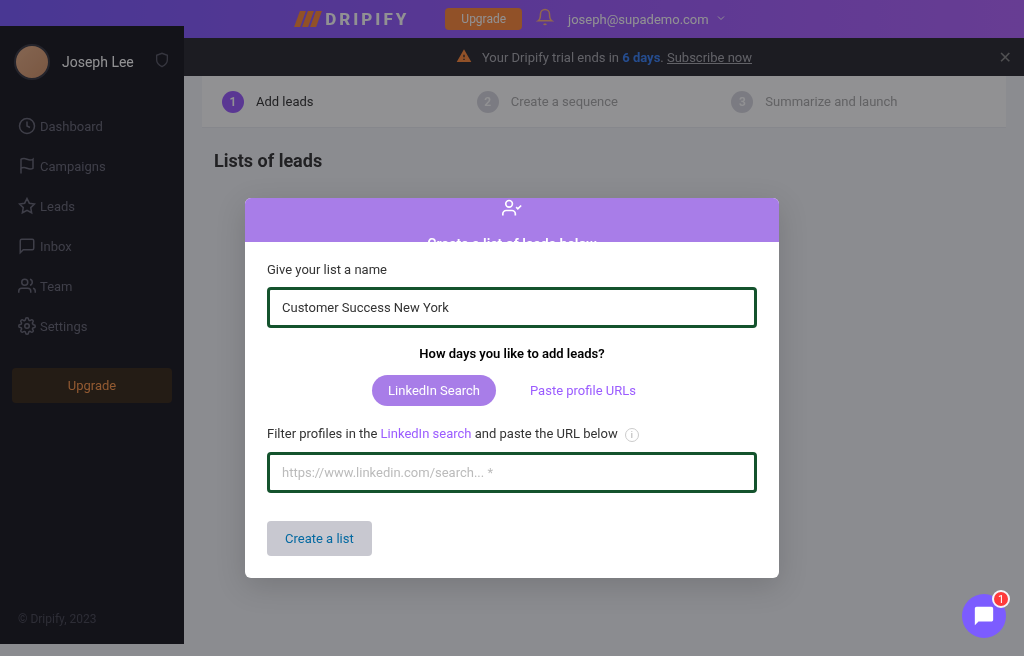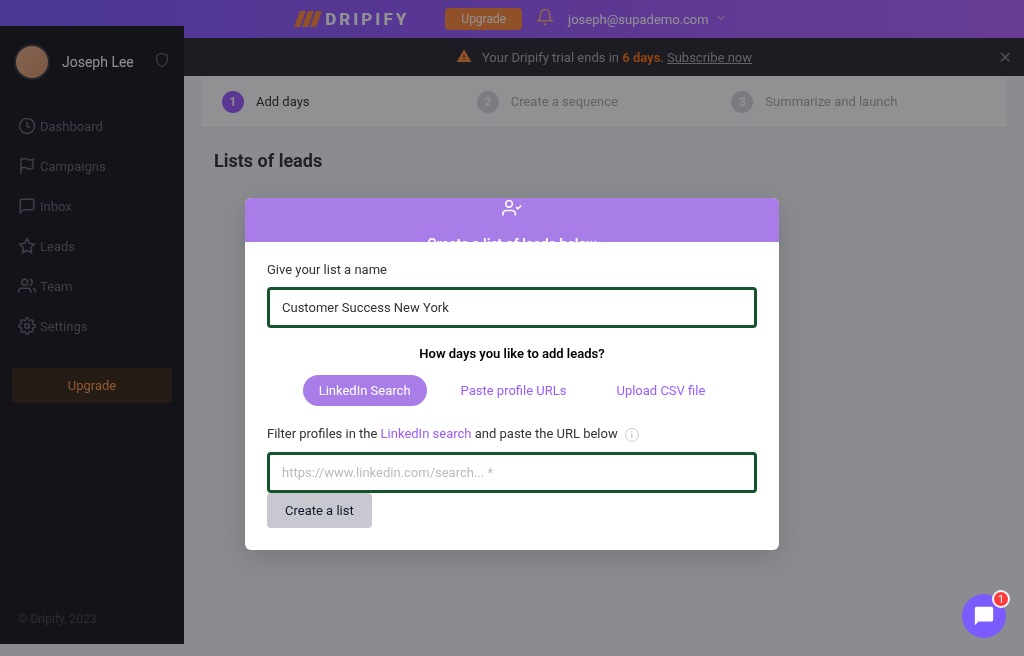--- a/index.html
+++ b/index.html
@@ -27,21 +27,21 @@
   .nav-item { display: flex; align-items: center; gap: 4px; padding: 11px 18px; color: #6a6a78; font-size: 13px; cursor: pointer; }
   .nav-icon { width: 18px; height: 18px; flex-shrink: 0; }
   .upgrade-sidebar-btn { margin: 14px 12px; background: #3a2a1a; color: #ff9a4d; border: none; padding: 10px; font-size: 13px; border-radius: 4px; cursor: pointer; }
   .footer { margin-top: auto; padding: 18px; color: #4a4a56; font-size: 12px; }
 
   
   .main { position: absolute; left: 184px; top: 38px; right: 0; bottom: 0; background: #f5f6fa; }
   
   
   .trial-banner { height: 38px; background: #2a2a32; display: flex; align-items: center; justify-content: center; position: relative; color: #aaaab0; font-size: 13px; }
-  .trial-banner b { color: #f97316; }
+  .trial-banner b { color: #3b82f6; }
   .trial-banner a { color: #aaaab0; text-decoration: underline; }
   .banner-close { position: absolute; right: 12px; color: #888; cursor: pointer; font-size: 16px; }
   .warning-icon { color: #ff8a3d; margin-right: 10px; }
 
   
   .stepper { height: 52px; background: #fff; border-bottom: 1px solid #ecedf2; margin: 0 18px; display: flex; align-items: center; padding: 0 20px; }
   .step { display: flex; align-items: center; gap: 12px; flex: 1; }
   .step-num { width: 22px; height: 22px; border-radius: 50%; display: flex; align-items: center; justify-content: center; font-size: 12px; font-weight: 600; }
   .step.active .step-num { background: #9b5cff; color: #fff; }
   .step:not(.active) .step-num { background: #d8d8e0; color: #fff; }
@@ -63,21 +63,21 @@
   .label { font-size: 13px; color: #333; margin-bottom: 10px; display: block; }
   .text-input { width: 100%; border: 3px solid #14532d; border-radius: 4px; padding: 10px 12px; font-size: 13px; color: #333; }
   .text-input::placeholder { color: #bbb; }
   .howto { text-align: center; font-size: 13px; font-weight: 600; margin: 18px 0 14px; }
   .tabs { display: flex; justify-content: center; gap: 18px; margin-bottom: 20px; }
   .tab { font-size: 13px; padding: 8px 16px; border-radius: 18px; cursor: pointer; color: #9b5cff; }
   .tab.active { background: #a87de8; color: #fff; }
   .filter-text { font-size: 13px; color: #333; margin-bottom: 10px; }
   .filter-text a { color: #9b5cff; text-decoration: none; }
   .info-icon { display: inline-flex; width: 14px; height: 14px; border: 1px solid #ccc; border-radius: 50%; align-items: center; justify-content: center; font-size: 9px; color: #aaa; margin-left: 4px; vertical-align: middle; }
-  .create-btn { margin-top: 0; background: #c8c8d0; color: #0f172a; border: none; padding: 10px 18px; font-size: 13px; border-radius: 4px; cursor: pointer; }
+  .create-btn { margin-top: 28px; background: #c8c8d0; color: #0369a1; border: none; padding: 10px 18px; font-size: 13px; border-radius: 4px; cursor: pointer; }
 
   
   .chat-bubble { position: absolute; bottom: 18px; right: 18px; width: 44px; height: 44px; background: #7c5cff; border-radius: 50%; display: flex; align-items: center; justify-content: center; }
   .chat-bubble svg { color: #fff; }
   .badge { position: absolute; top: -4px; right: -4px; background: #ff3b3b; color: #fff; width: 18px; height: 18px; border-radius: 50%; font-size: 11px; display: flex; align-items: center; justify-content: center; border: 2px solid #f5f6fa; }
 </style>
 </head>
 <body>
 
 <div class="header">
@@ -128,29 +128,29 @@
     </div>
     <div class="nav-item">
       <svg class="nav-icon" viewBox="0 0 24 24" fill="none" stroke="currentColor" stroke-width="2">
           <path d="M4 15s1-1 4-1 5 2 8 2 4-1 4-1V3s-1 1-4 1-5-2-8-2-4 1-4 1z"></path>
           <line x1="4" y1="22" x2="4" y2="15"></line>
         </svg>
       <span>Campaigns</span>
     </div>
     <div class="nav-item">
       <svg class="nav-icon" viewBox="0 0 24 24" fill="none" stroke="currentColor" stroke-width="2">
+          <polygon points="12 2 15.09 8.26 22 9.27 17 14.14 18.18 21.02 12 17.77 5.82 21.02 7 14.14 2 9.27 8.91 8.26 12 2"></polygon>
+        </svg>
+      <span>Leads</span>
+    </div>
+    <div class="nav-item">
+      <svg class="nav-icon" viewBox="0 0 24 24" fill="none" stroke="currentColor" stroke-width="2">
           <path d="M21 15a2 2 0 0 1-2 2H7l-4 4V5a2 2 0 0 1 2-2h14a2 2 0 0 1 2 2z"></path>
         </svg>
       <span>Inbox</span>
-    </div>
-    <div class="nav-item">
-      <svg class="nav-icon" viewBox="0 0 24 24" fill="none" stroke="currentColor" stroke-width="2">
-          <polygon points="12 2 15.09 8.26 22 9.27 17 14.14 18.18 21.02 12 17.77 5.82 21.02 7 14.14 2 9.27 8.91 8.26 12 2"></polygon>
-        </svg>
-      <span>Leads</span>
     </div>
     <div class="nav-item">
       <svg class="nav-icon" viewBox="0 0 24 24" fill="none" stroke="currentColor" stroke-width="2">
           <path d="M17 21v-2a4 4 0 0 0-4-4H5a4 4 0 0 0-4 4v2"></path>
           <circle cx="9" cy="7" r="4"></circle>
           <path d="M23 21v-2a4 4 0 0 0-3-3.87"></path>
           <path d="M16 3.13a4 4 0 0 1 0 7.75"></path>
         </svg>
       <span>Team</span>
     </div>
@@ -175,21 +175,21 @@
     </span>
     <span>
       <span>Your Dripify trial ends in </span><b>6 days</b><span>. </span><a href="#">Subscribe now</a>
     </span>
     <span class="banner-close">✕</span>
   </div>
 
   <div class="stepper">
     <div class="step active">
       <div class="step-num">1</div>
-      <div class="step-label">Add days</div>
+      <div class="step-label">Add leads</div>
     </div>
     <div class="step">
       <div class="step-num">2</div>
       <div class="step-label">Create a sequence</div>
     </div>
     <div class="step">
       <div class="step-num">3</div>
       <div class="step-label">Summarize and launch</div>
     </div>
   </div>
@@ -211,21 +211,20 @@
     <span class="modal-title">Create a list of leads below</span>
     <span class="modal-close">✕</span>
   </div>
   <div class="modal-body">
     <label class="label">Give your list a name</label>
     <input class="text-input" type="text" value="Customer Success New York" style="">
     <div class="howto">How days you like to add leads?</div>
     <div class="tabs">
       <div class="tab active">LinkedIn Search</div>
       <div class="tab">Paste profile URLs</div>
-      <div class="tab">Upload CSV file</div>
     </div>
     <div class="filter-text">
       <span>Filter profiles in the </span><a href="#">LinkedIn search</a><span> and paste the URL below</span>
       <span class="info-icon">i</span>
     </div>
     <input class="text-input" type="text" placeholder="https://www.linkedin.com/search... *" style="">
     <button class="create-btn">Create a list</button>
   </div>
 </div>
 

